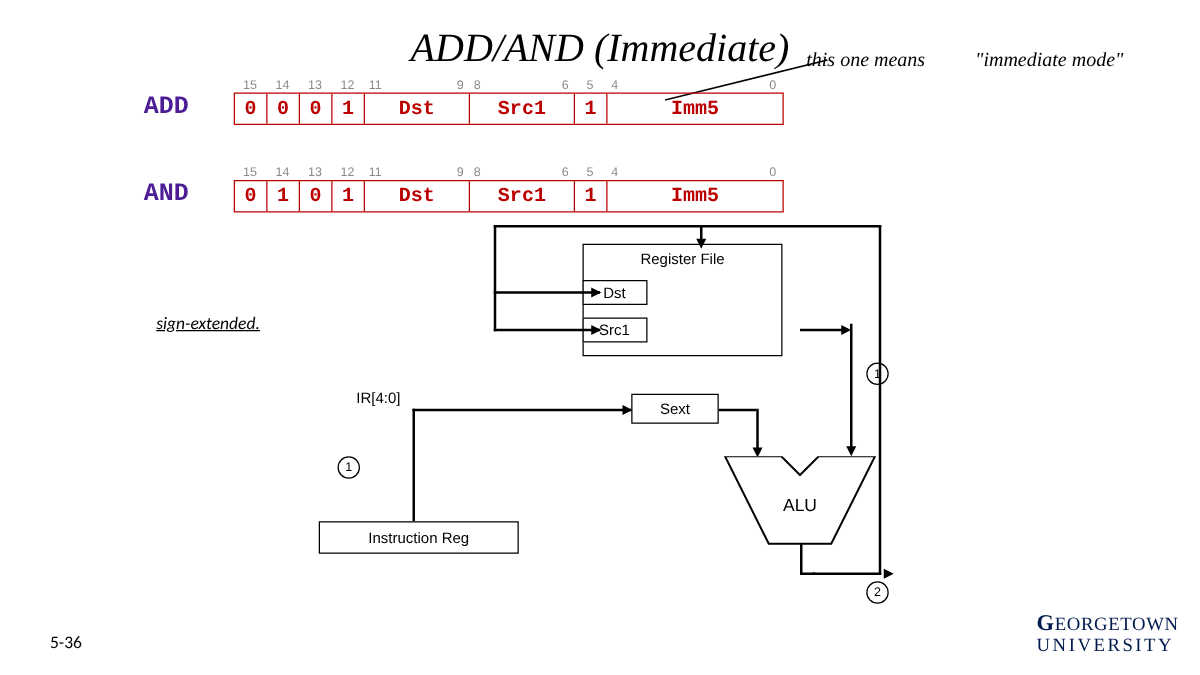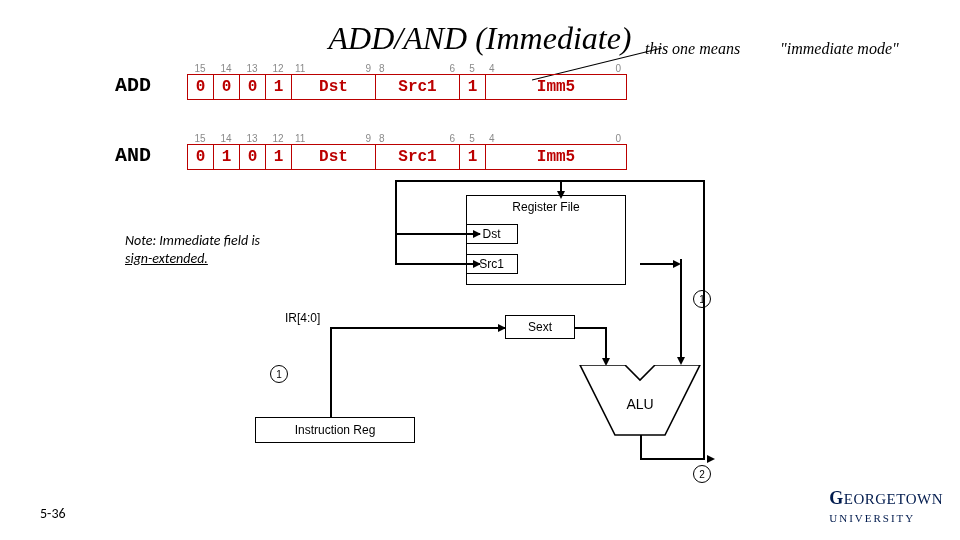--- a/index.html
+++ b/index.html
@@ -11,21 +11,21 @@
   .note { position: absolute; top: 232px; left: 125px; font-family: Calibri, Arial, sans-serif; font-size: 14px; font-style: italic; line-height: 1.25; }
   .note .u { text-decoration: underline; font-style: italic; }
   .page-num { position: absolute; bottom: 18px; left: 40px; font-family: Calibri, Arial, sans-serif; font-size: 14px; }
   .uni { position: absolute; bottom: 14px; right: 17px; font-family: "Times New Roman", serif; font-size: 15px; letter-spacing: 0.5px; color: #001a4d; }
   .uni .big { font-size: 18px; font-weight: bold; }
 
   
   .row { position: absolute; left: 115px; }
   .row.add { top: 60px; }
   .row.and { top: 130px; }
-  .mnem { position: absolute; left: 0; top: 14px; font: bold 20px "Courier New", monospace; color: #000000; }
+  .mnem { position: absolute; left: 0; top: 14px; font: bold 20px "Courier New", monospace; color: #4c1d95; }
   .enc  { position: absolute; left: 72px; top: 0; }
   .bitnums { display: flex; font: 10px Arial, sans-serif; color: #8a8a8a; height: 14px; }
   .bitnums span { display: inline-flex; justify-content: center; align-items: flex-end; margin-top: 10px; }
   .fields { display: flex; border: 1.5px solid #b00; font: bold 16px "Courier New", monospace; color: #b00; height: 26px; }
   .fields > div { display: flex; align-items: center; justify-content: center; border-right: 1.5px solid #b00; }
   .fields > div:last-child { border-right: none; }
   .w1 { width: 26px; } .w3 { width: 84px; } .w5 { width: 140px; }
   .bw1 { width: 26px; } .bw3 { width: 84px; } .bw5 { width: 140px; }
 
   
@@ -117,21 +117,21 @@
       <div class="w1">1</div>
       <div class="w3">Dst</div>
       <div class="w3">Src1</div>
       <div class="w1">1</div>
       <div class="w5">Imm5</div>
     </div>
   </div>
 </div>
 
 <div class="note">
-  <span>Note: Immediate field is</span><br>
+  <br>
   <span class="u">sign-extended.</span>
 </div>
 
 <div class="fig">
 
   <div class="box" style="left:241px; top:0px; width:160px; height:90px;">
     <div style="padding-top:4px;">Register File</div>
     <div class="box" style="left:-1.5px; top:28px; width:52px; height:20px; line-height:18px;">Dst</div>
     <div class="box" style="left:-1.5px; top:58px; width:52px; height:20px; line-height:18px;">Src1</div>
   </div>
@@ -177,14 +177,14 @@
   <div class="wire h" style="left:170px; top:38px; width:85px;"></div>
   <div class="arrow-r" style="left:248px; top:34.5px;"></div>
   <div class="wire h" style="left:170px; top:68px; width:85px;"></div>
   <div class="arrow-r" style="left:248px; top:64.5px;"></div>
   <div class="wire v" style="left:170px; top:38px; height:32px;"></div>
 </div>
 
 <div class="page-num">5-36</div>
 <div class="uni">
   <span class="big">G</span>EORGETOWN <span style="font-style:italic; font-size:11px; vertical-align:super;"></span><br>
-  <span style="font-size:11px; letter-spacing:2px;">UNIVERSITY</span>
+  <span style="font-size:15px; letter-spacing:2px;">UNIVERSITY</span>
 </div>
 
 </body></html>

